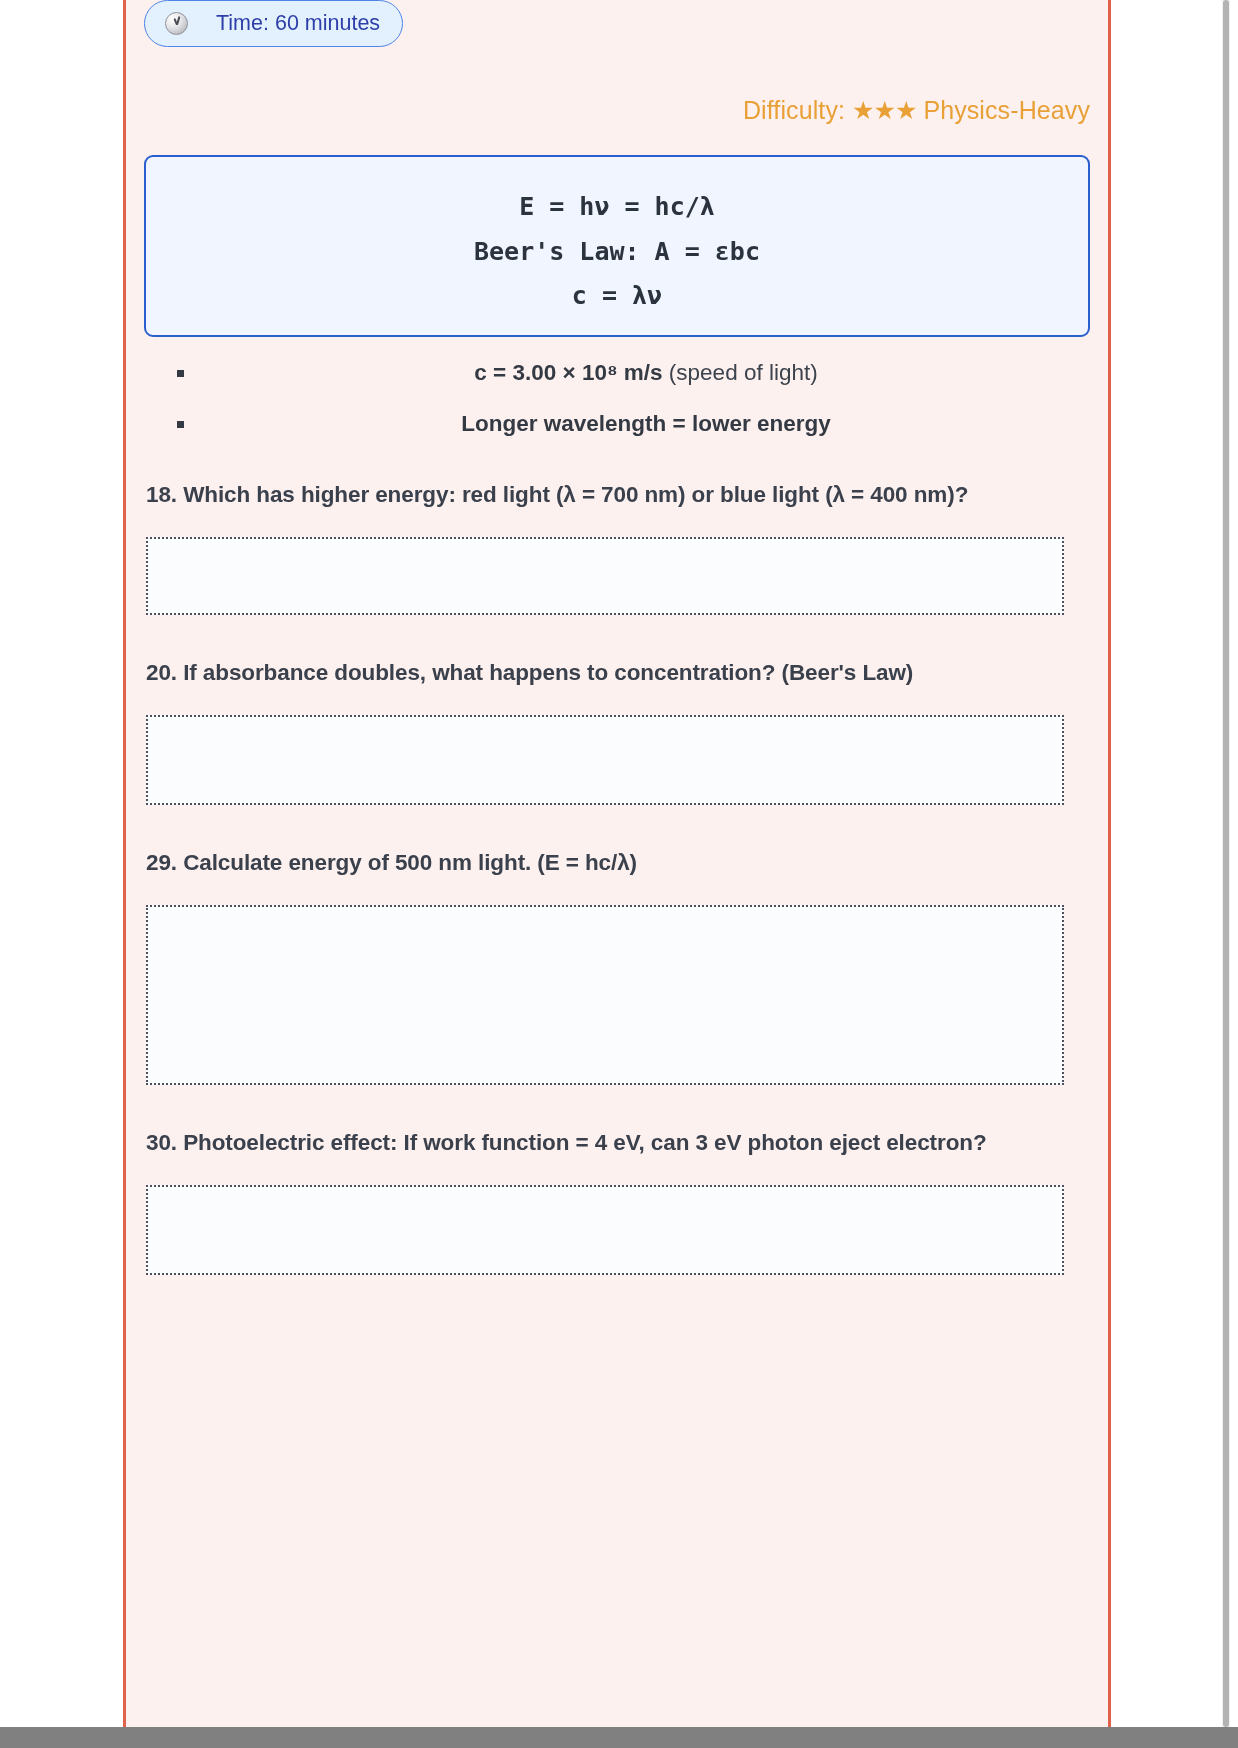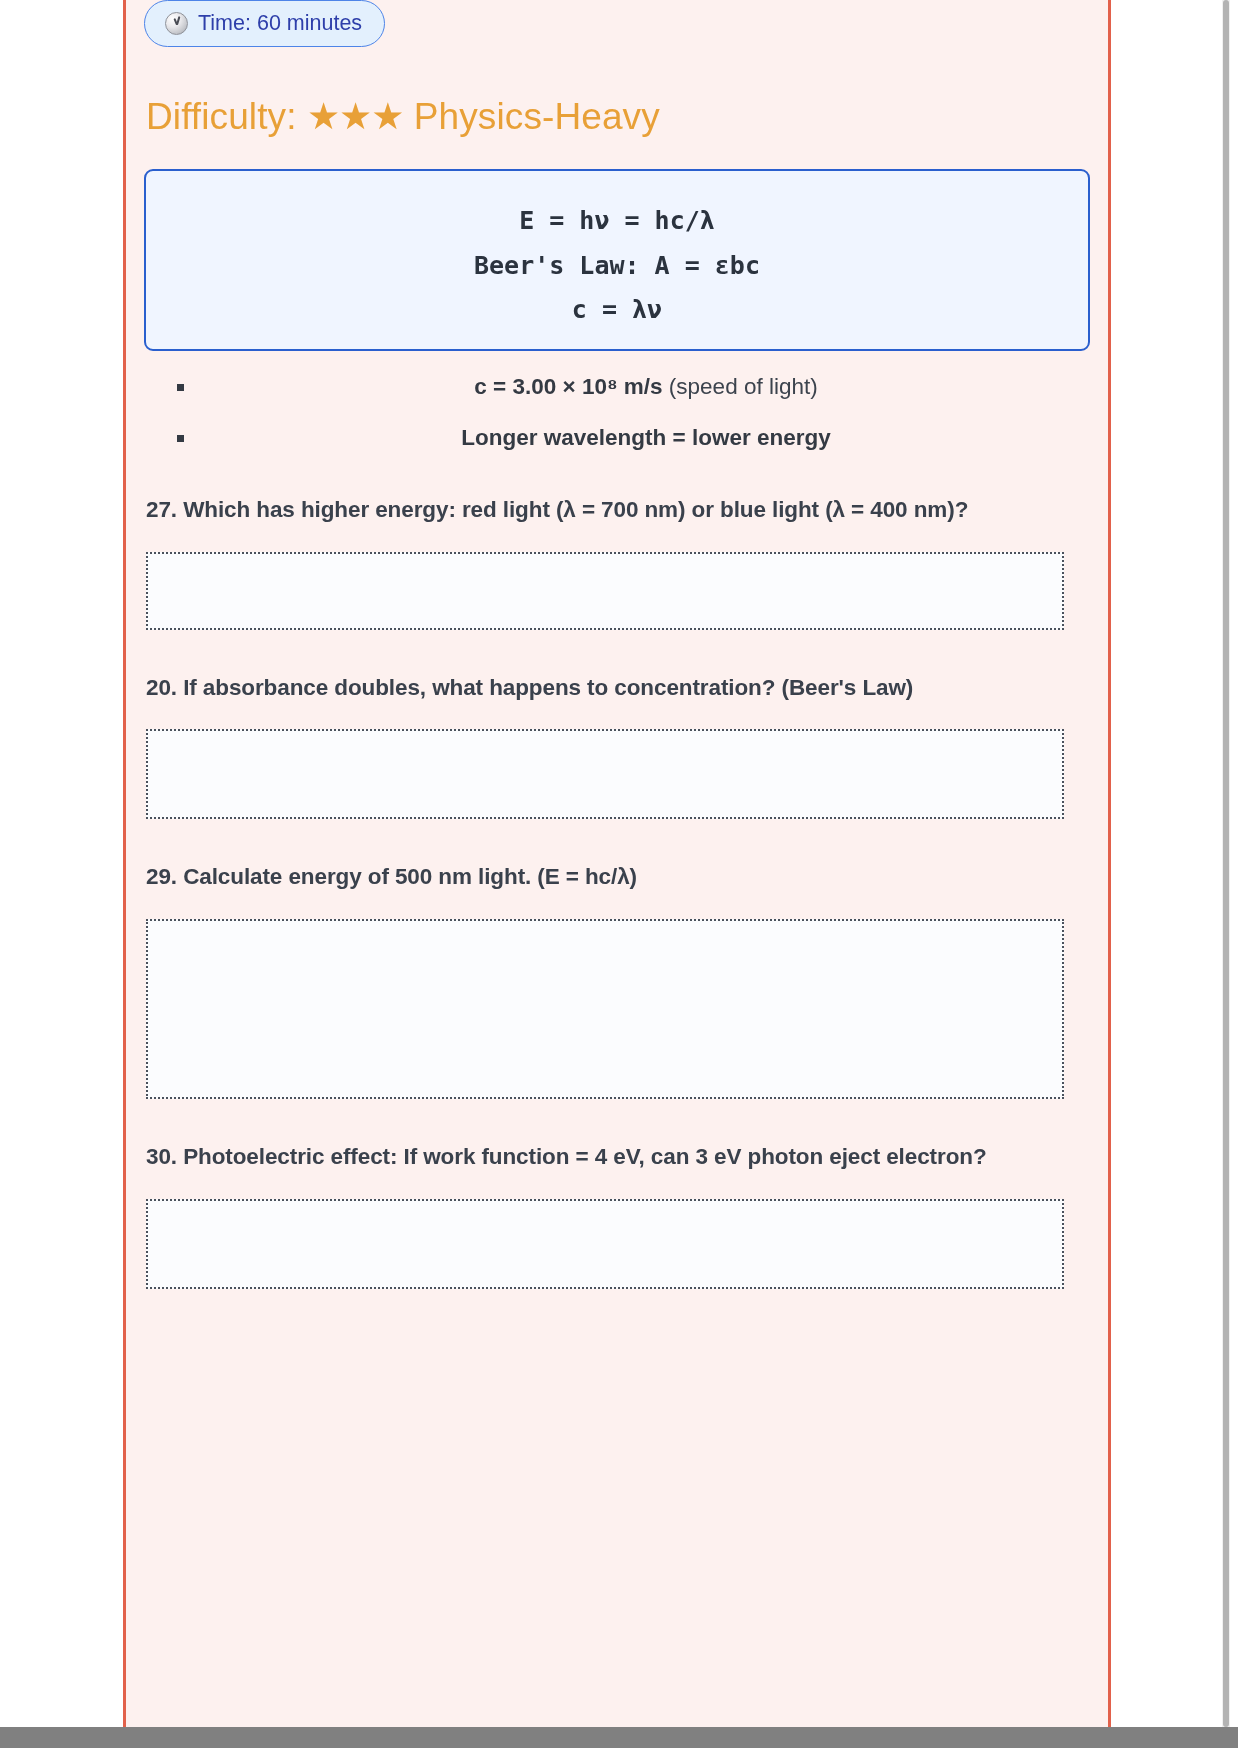--- a/index.html
+++ b/index.html
@@ -63,21 +63,21 @@
     background: #fdf1ef;
     border-left: 3px solid #e2614b;
     border-right: 3px solid #e2614b;
     padding: 40px 18px 40px 18px;
   }
 
   
   .time-badge {
     display: inline-flex;
     align-items: center;
-    gap: 10px;
+    gap: 28px;
     background: #e3f0fd;
     border: 1.6px solid #4d84e8;
     border-radius: 26px;
     padding: 11px 22px 11px 20px;
     color: #2e3faa;
     font-size: 21.5px;
     line-height: 1;
     margin: 0 0 0 0;
   }
   .clock-icon {
@@ -107,23 +107,24 @@
     width: 1.6px; height: 9px;
     left: 9.6px; top: 2.5px;
     transform-origin: 50% 100%;
     transform: rotate(16deg);
   }
 
   
   .difficulty {
     margin: 48px 0 0 2px;
     color: #e8a037;
-    font-size: 37px;
+    font-size: 25px;
     line-height: 1.2;
     letter-spacing: 0.1px;
+    text-align: right;
   }
   .difficulty .stars { letter-spacing: -1px; }
 
   
   .formula-box {
     margin: 30px 0 0 0;
     background: #f0f5ff;
     border: 2.2px solid #2a5fce;
     border-radius: 9px;
     padding: 28px 24px 16px 24px;
@@ -225,21 +226,21 @@
     <ul class="facts">
       <li>
         <b>c = 3.00 × 10⁸ m/s</b><span class="note"> (speed of light)</span>
       </li>
       <li>
         <b>Longer wavelength = lower energy</b><span class="note"></span>
       </li>
     </ul>
 
     
-    <div class="question">27. Which has higher energy: red light (λ = 700 nm) or blue light (λ = 400 nm)?</div>
+    <div class="question">18. Which has higher energy: red light (λ = 700 nm) or blue light (λ = 400 nm)?</div>
     <div class="answer-box sz-sm"></div>
 
     
     <div class="question">20. If absorbance doubles, what happens to concentration? (Beer's Law)</div>
     <div class="answer-box sz-md"></div>
 
     
     <div class="question">29. Calculate energy of 500 nm light. (E = hc/λ)</div>
     <div class="answer-box sz-lg"></div>
 

